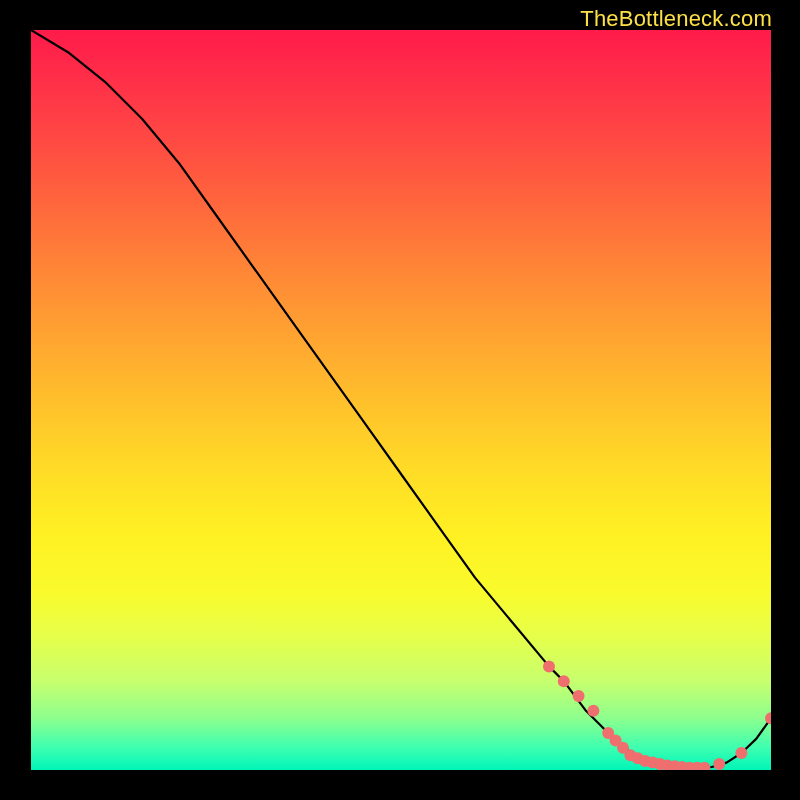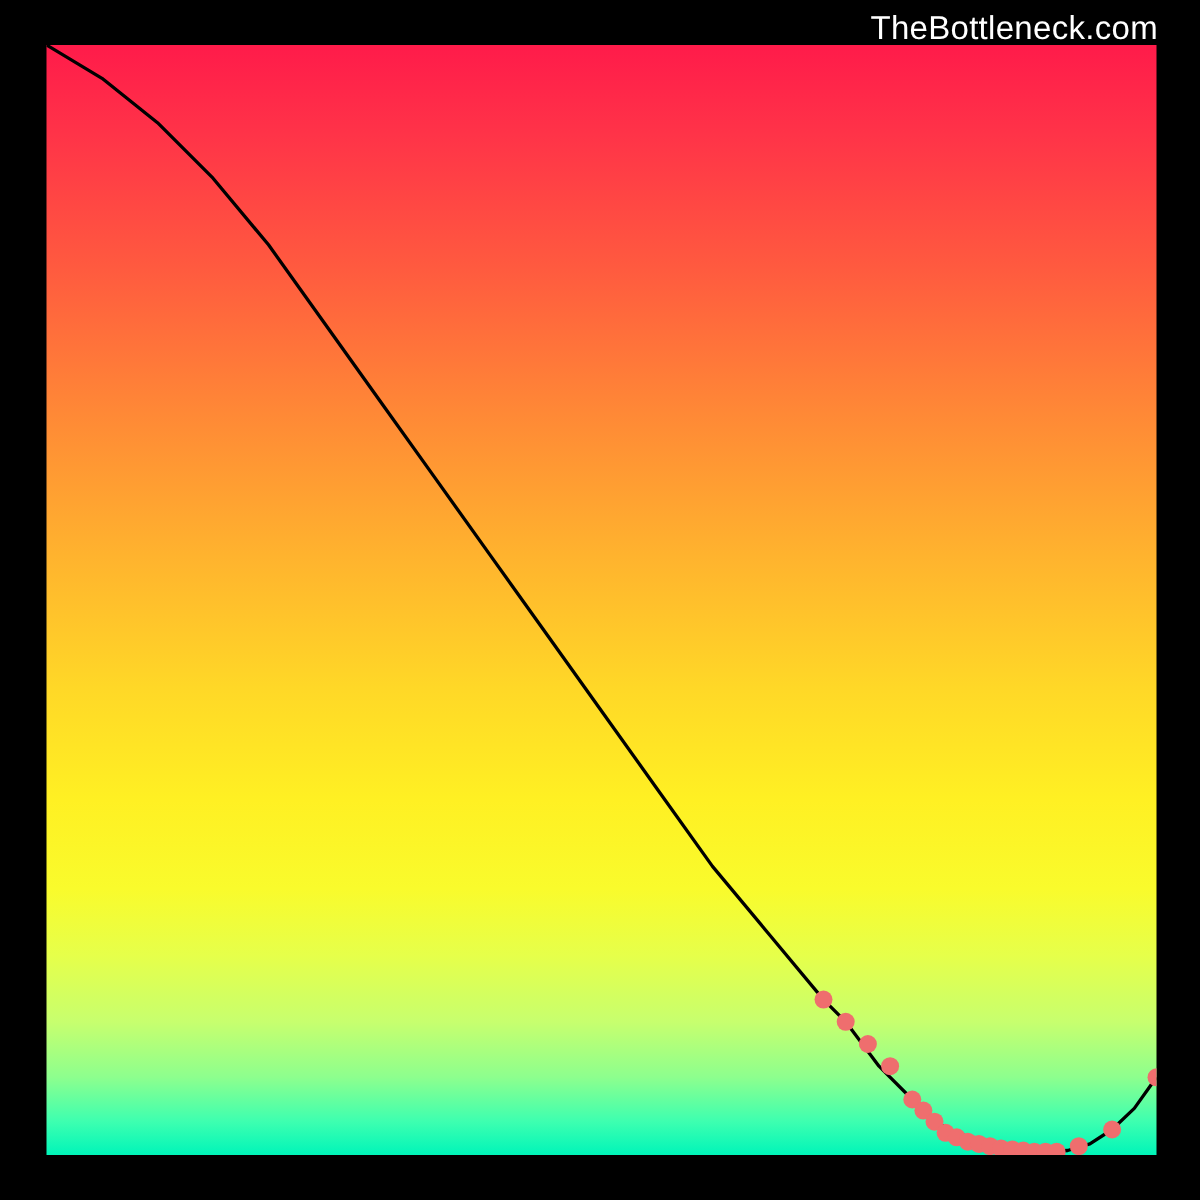--- a/index.html
+++ b/index.html
@@ -44,21 +44,21 @@
     position: absolute;
     left: 0;
     top: 0;
     width: 740px;
     height: 740px;
   }
   .watermark {
     position: absolute;
     top: 6px;
     right: 28px;
-    color: #ffffff;
+    color: #fde047;
     font-size: 22px;
     letter-spacing: 0.2px;
     font-weight: 400;
   }
 </style>
 </head>
 <body>
 
 <div class="stage">
   <div class="watermark">TheBottleneck.com</div>

